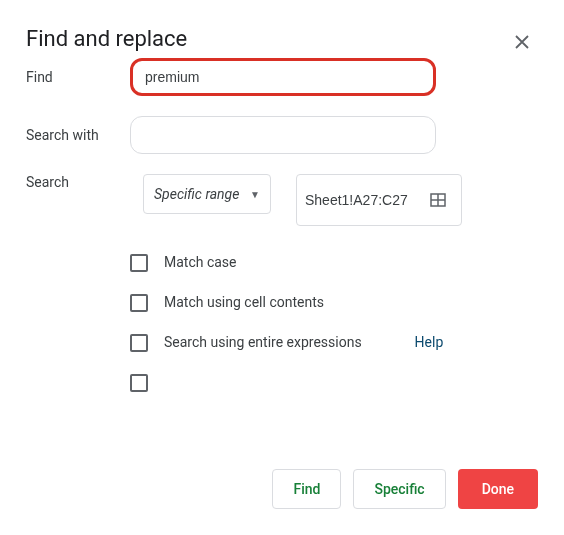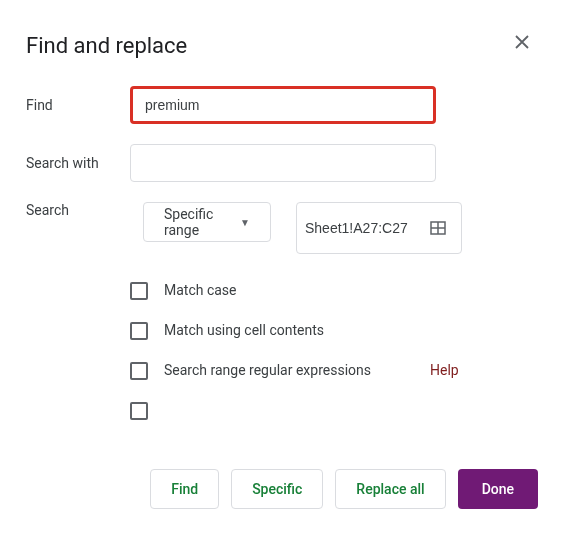--- a/index.html
+++ b/index.html
@@ -13,22 +13,21 @@
     .dialog {
       width: 560px;
       height: 531px;
       margin: 2px;
       padding: 24px;
       position: relative;
     }
     .header {
       display: flex;
       justify-content: space-between;
-      align-items: flex-end;
-      margin-bottom: 28px;
+      align-items: flex-start;
     }
     .title {
       font-size: 22px;
       font-weight: 400;
       color: #202124;
     }
     .close-btn {
       width: 32px;
       height: 32px;
       border: none;
@@ -48,21 +47,21 @@
     }
     .label {
       width: 104px;
       font-size: 14px;
       color: #3c4043;
     }
     .text-input {
       width: 306px;
       height: 38px;
       border: 1px solid #dadce0;
-      border-radius: 4px;
+      border-radius: 12px;
       padding: 0 12px;
       font-size: 14px;
       color: #3c4043;
       outline: none;
     }
     .text-input.highlighted {
       border: 3px solid #d93025;
     }
     .search-row {
       display: flex;
@@ -70,23 +69,24 @@
       gap: 13px;
     }
     .select-wrap {
       width: 128px;
       height: 40px;
       border: 1px solid #dadce0;
       border-radius: 4px;
       display: flex;
       align-items: center;
       justify-content: space-between;
-      padding: 0 20px;
+      padding: 0 10px;
       cursor: pointer;
       margin-right: 12px;
+      font-style: italic;
     }
     .select-text {
       font-size: 14px;
       color: #3c4043;
     }
     .chev { color: #5f6368; font-size: 10px; }
     .range-wrap {
       width: 166px;
       height: 52px;
       border: 1px solid #dadce0;
@@ -127,23 +127,23 @@
       border-radius: 2px;
       cursor: pointer;
       flex-shrink: 0;
     }
     .opt-label {
       font-size: 14px;
       color: #3c4043;
     }
     .help-link {
       font-size: 14px;
-      color: #7f1d1d;
+      color: #0c4a6e;
       text-decoration: none;
-      margin-left: 12px;
+      margin-left: 6px;
       cursor: pointer;
       padding-left: 31px;
     }
     .footer {
       position: absolute;
       bottom: 24px;
       right: 24px;
       display: flex;
       gap: 12px;
     }
@@ -156,21 +156,21 @@
       padding: 0 20px;
       font-family: inherit;
     }
     .btn-outline {
       border: 1px solid #dadce0;
       background: #fff;
       color: #188038;
     }
     .btn-primary {
       border: none;
-      background: #701a75;
+      background: #ef4444;
       color: #fff;
       padding: 0 24px;
     }
   </style>
 </head>
 <body>
 
 <div class="dialog">
   <div class="header">
     <div class="title">Find and replace</div>
@@ -213,27 +213,26 @@
     <div class="opt-row">
       <div class="checkbox"></div>
       <span class="opt-label">Match case</span>
     </div>
     <div class="opt-row">
       <div class="checkbox"></div>
       <span class="opt-label">Match using cell contents</span>
     </div>
     <div class="opt-row">
       <div class="checkbox"></div>
-      <span class="opt-label">Search range regular expressions</span>
+      <span class="opt-label">Search using entire expressions</span>
       <a class="help-link">Help</a>
     </div>
     <div class="opt-row">
       <div class="checkbox"></div>
     </div>
   </div>
 
   <div class="footer">
     <button class="btn btn-outline">Find</button>
     <button class="btn btn-outline">Specific</button>
-    <button class="btn btn-outline">Replace all</button>
     <button class="btn btn-primary">Done</button>
   </div>
 </div>
 
 </body></html>

